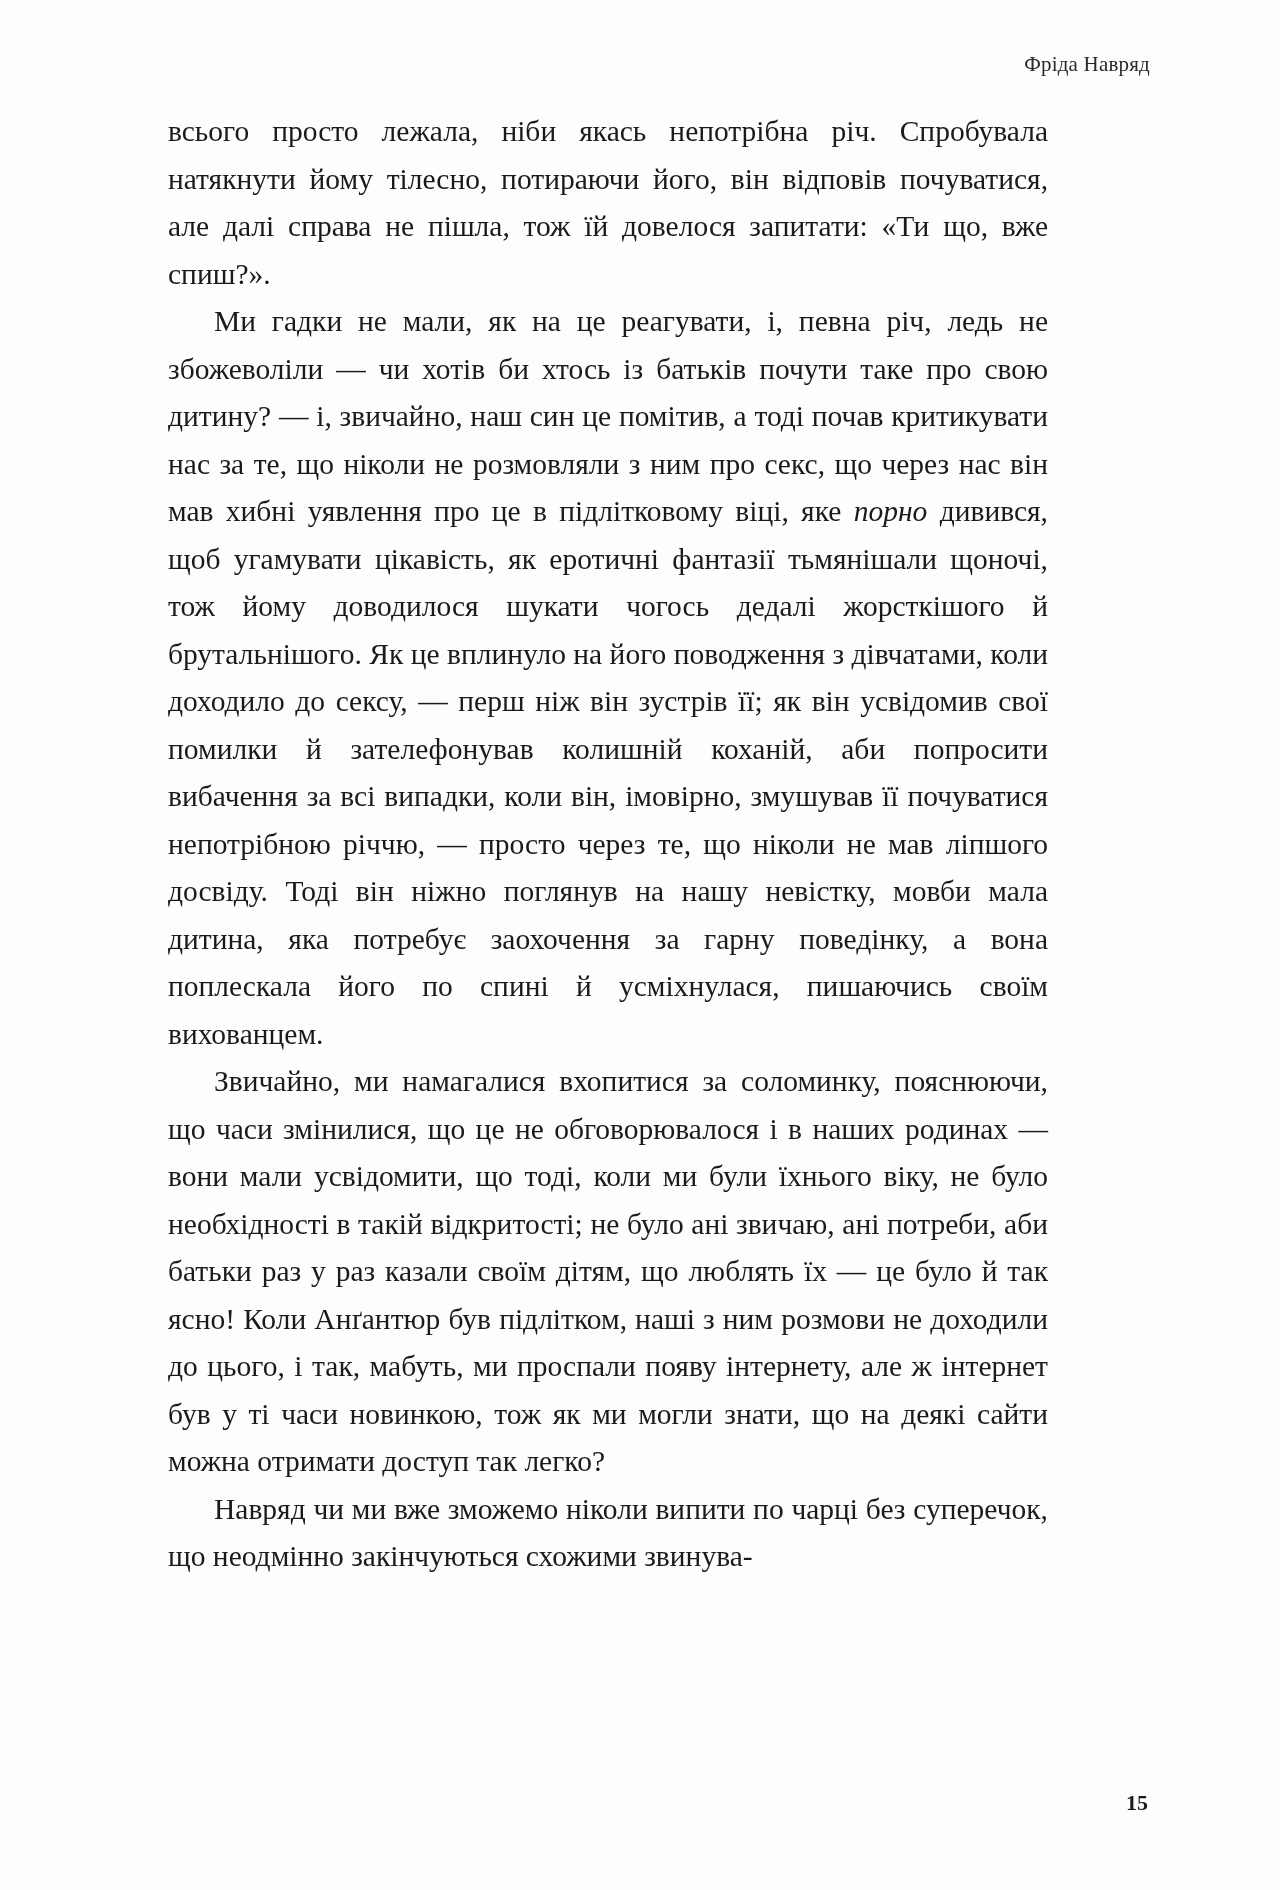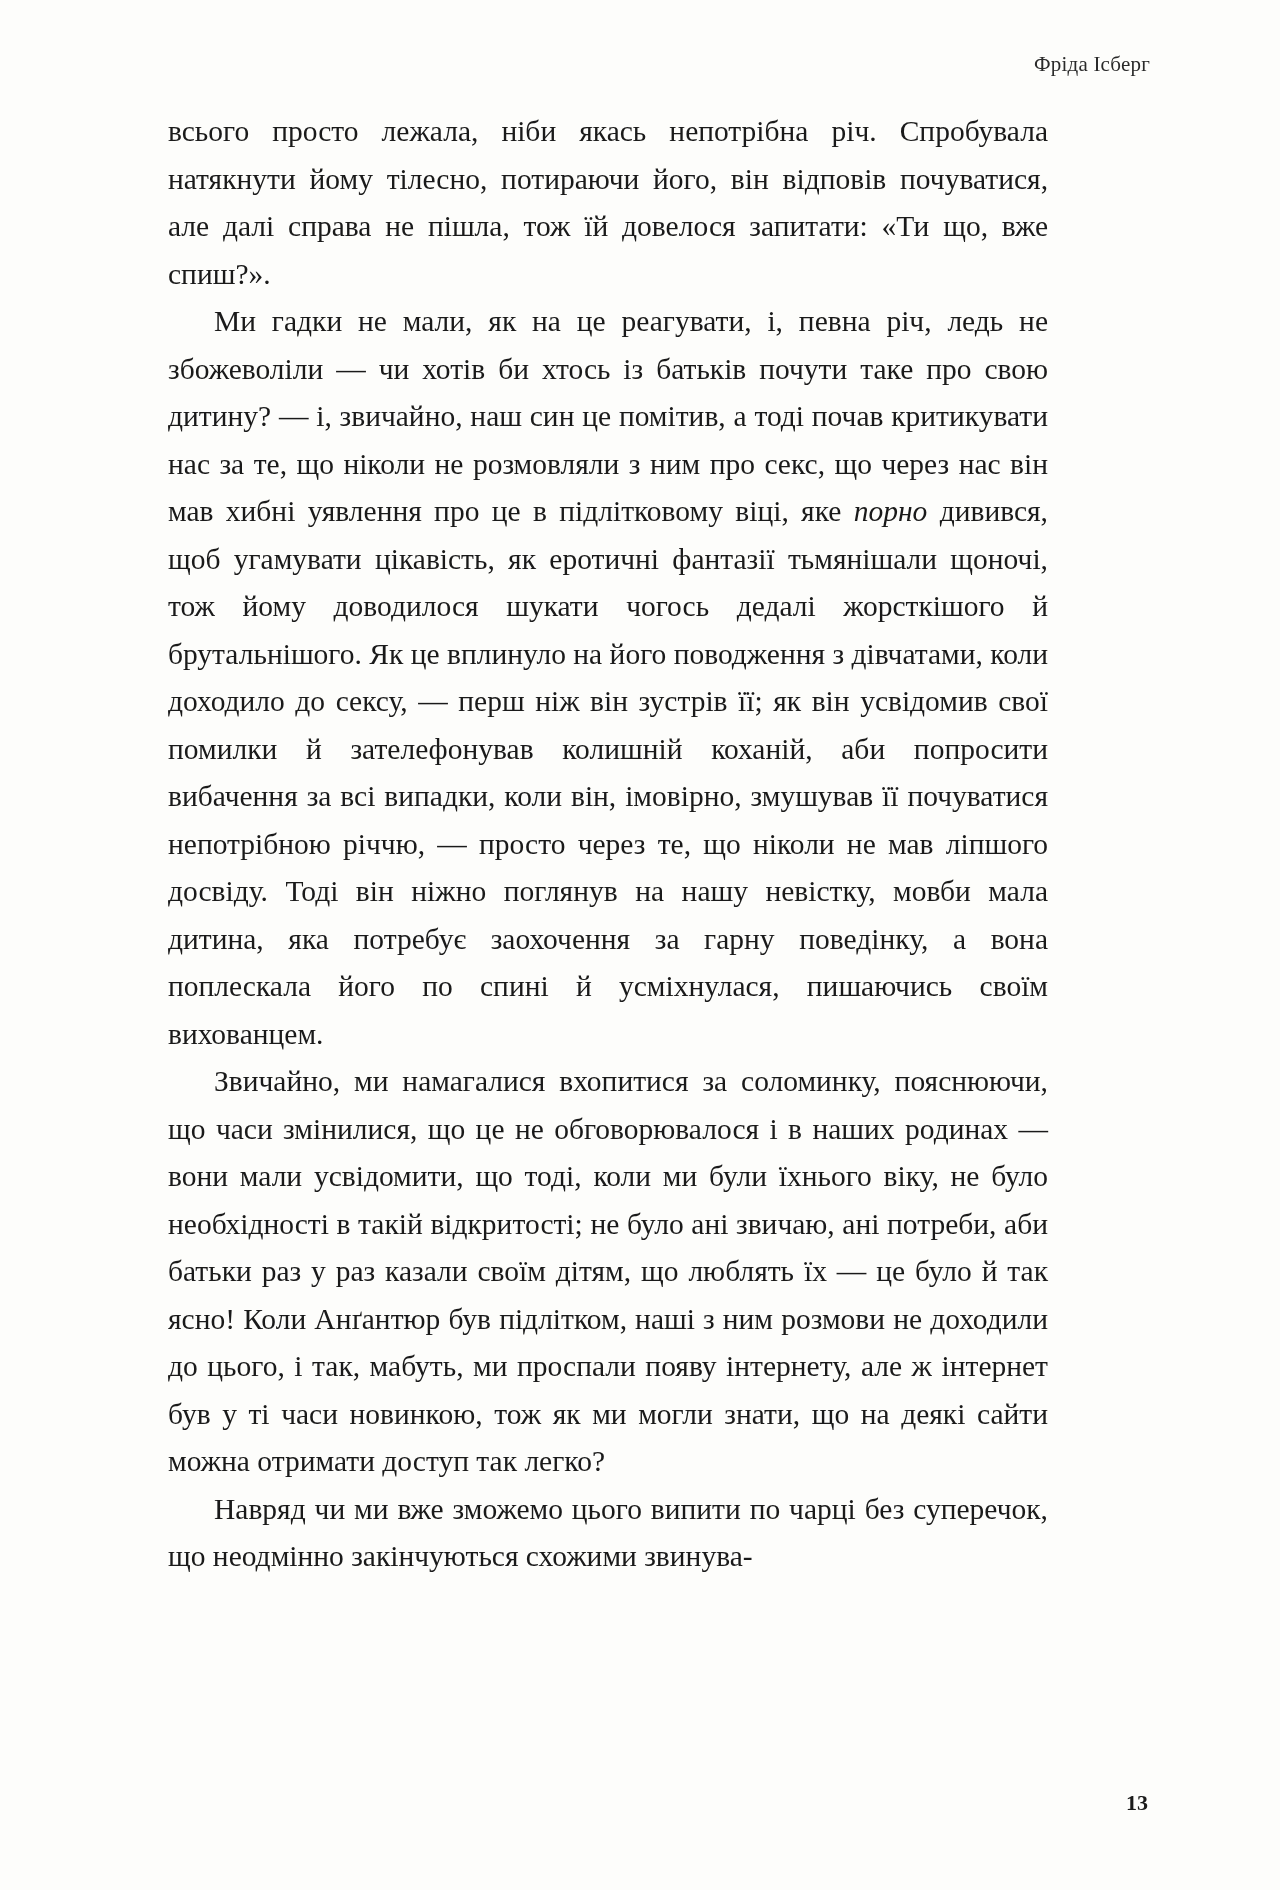--- a/index.html
+++ b/index.html
@@ -58,24 +58,24 @@
     font-size: 22px;
     font-weight: bold;
     color: #1b1b1b;
   }
 </style>
 </head>
 <body>
 
 <div class="page">
 
-  <div class="running-head">Фріда Ісберг</div>
+  <div class="running-head">Фріда Навряд</div>
 
   <div class="text-block">
       <p>всього просто лежала, ніби якась непотрібна річ. Спробувала натякнути йому тілесно, потираючи його, він відповів почуватися, але далі справа не пішла, тож їй довелося запитати: «Ти що, вже спиш?».</p>
       <p class="indent">Ми гадки не мали, як на це реагувати, і, певна річ, ледь не збожеволіли — чи хотів би хтось із батьків почути таке про свою дитину? — і, звичайно, наш син це помітив, а тоді почав критикувати нас за те, що ніколи не розмовляли з ним про секс, що через нас він мав хибні уявлення про це в підлітковому віці, яке <em>порно</em> дивився, щоб угамувати цікавість, як еротичні фантазії тьмянішали щоночі, тож йому доводилося шукати чогось дедалі жорсткішого й брутальнішого. Як це вплинуло на його поводження з дівчатами, коли доходило до сексу, — перш ніж він зустрів її; як він усвідомив свої помилки й зателефонував колишній коханій, аби попросити вибачення за всі випадки, коли він, імовірно, змушував її почуватися непотрібною річчю, — просто через те, що ніколи не мав ліпшого досвіду. Тоді він ніжно поглянув на нашу невістку, мовби мала дитина, яка потребує заохочення за гарну поведінку, а вона поплескала його по спині й усміхнулася, пишаючись своїм вихованцем.</p>
       <p class="indent">Звичайно, ми намагалися вхопитися за соломинку, пояснюючи, що часи змінилися, що це не обговорювалося і в наших родинах — вони мали усвідомити, що тоді, коли ми були їхнього віку, не було необхідності в такій відкритості; не було ані звичаю, ані потреби, аби батьки раз у раз казали своїм дітям, що люблять їх — це було й так ясно! Коли Анґантюр був підлітком, наші з ним розмови не доходили до цього, і так, мабуть, ми проспали появу інтернету, але ж інтернет був у ті часи новинкою, тож як ми могли знати, що на деякі сайти можна отримати доступ так легко?</p>
-      <p class="indent">Навряд чи ми вже зможемо цього випити по чарці без суперечок, що неодмінно закінчуються схожими звинува-</p>
+      <p class="indent">Навряд чи ми вже зможемо ніколи випити по чарці без суперечок, що неодмінно закінчуються схожими звинува-</p>
     </div>
 
-  <div class="folio">13</div>
+  <div class="folio">15</div>
 
 </div>
 
 </body></html>

